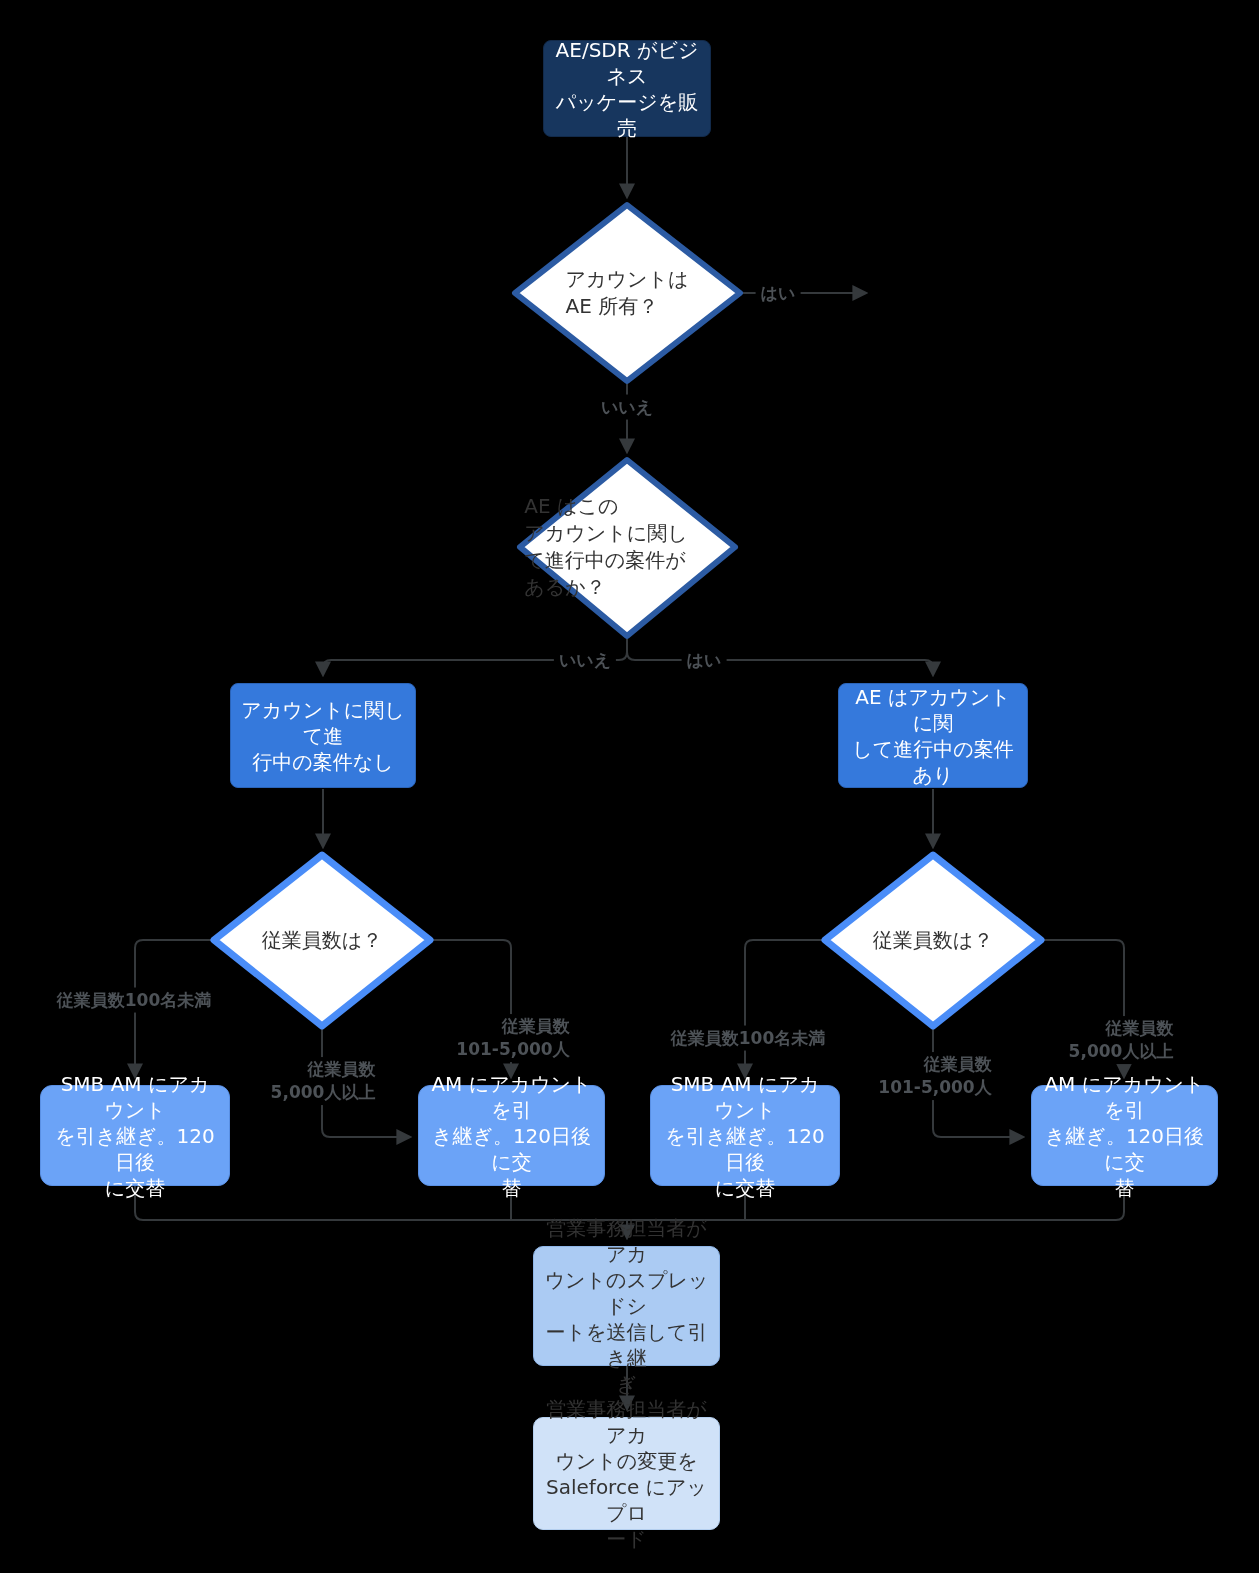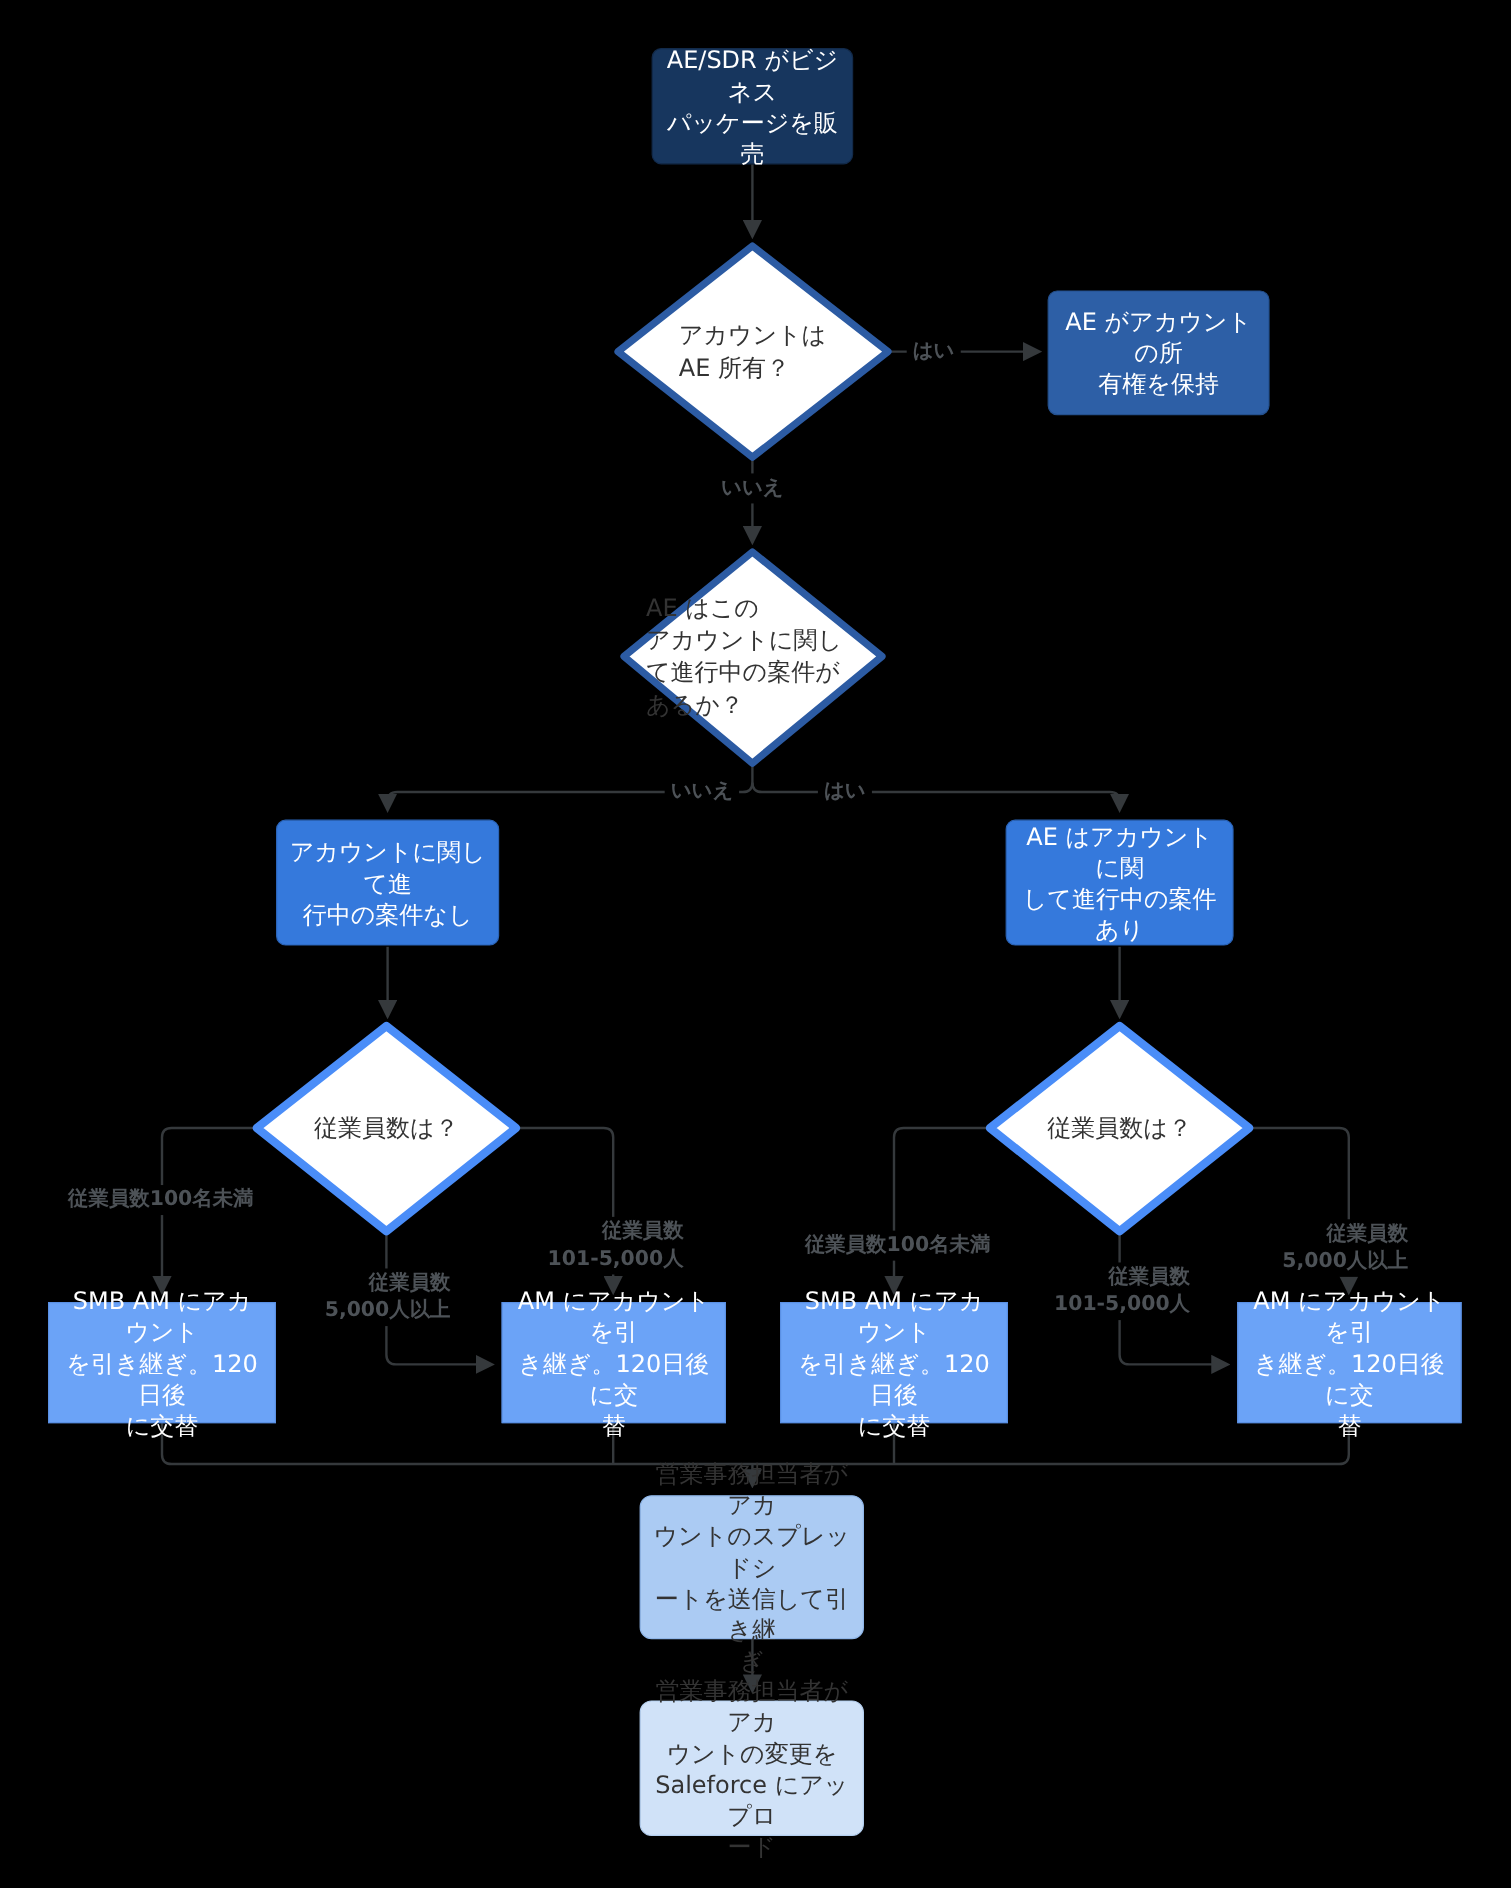--- a/index.html
+++ b/index.html
@@ -31,21 +31,21 @@
   #edges{position:absolute;left:0;top:0;}
   .node{
     position:absolute;display:flex;align-items:center;justify-content:center;
     text-align:center;white-space:pre-line;
     font-size:20px;font-weight:500;line-height:1.3;color:#ffffff;
     box-sizing:border-box;padding:6px 10px;
   }
   .node.navy{background:var(--navy);border:1px solid var(--navy-border);border-radius:8px;}
   .node.midblue{background:var(--mid-blue);border:1px solid var(--mid-blue-border);border-radius:8px;}
   .node.bright{background:var(--bright-blue);border:1px solid var(--bright-blue-border);border-radius:8px;}
-  .node.light{background:var(--light-blue);border:1px solid var(--light-blue-border);border-radius:0;}
+  .node.light{background:var(--light-blue);border:1px solid var(--light-blue-border);border-radius:12px;}
   .node.pale{background:var(--pale-blue);border:1px solid var(--pale-blue-border);border-radius:10px;color:var(--node-text-dark);}
   .node.palest{background:var(--palest-blue);border:1px solid var(--palest-blue-border);border-radius:10px;color:var(--node-text-dark);}
   .diamond-label{
     position:absolute;transform:translate(-50%,-50%);
     text-align:left;white-space:pre-line;
     font-size:20px;font-weight:500;line-height:1.35;color:var(--node-text-dark);
   }
   .edge-label{
     position:absolute;transform:translate(-50%,-50%);
     background:var(--bg);padding:1px 5px;
@@ -90,22 +90,20 @@
       <polygon points="627,205 740,293 627,381 515,293" stroke="#2c5ba3" stroke-width="6"></polygon>
       <polygon points="627,460 735,547 627,636 520,547" stroke="#2c5ba3" stroke-width="6"></polygon>
       <polygon points="322,855 430,940 322,1026 214,940" stroke="#4a8df8" stroke-width="7"></polygon>
       <polygon points="933,855 1041,940 933,1026 825,940" stroke="#4a8df8" stroke-width="7"></polygon>
     </g>
   </svg>
 
   <div class="node navy" style="left:543px;top:40px;width:168px;height:97px;">AE/SDR がビジネス
 パッケージを販売</div>
 
-  <div class="node midblue" style="left:873px;top:242px;width:185px;height:104px;">AE がアカウントの所
-有権を保持</div>
 
   <div class="node bright" style="left:838px;top:683px;width:190px;height:105px;">AE はアカウントに関
 して進行中の案件あり</div>
 
   <div class="node bright" style="left:230px;top:683px;width:186px;height:105px;">アカウントに関して進
 行中の案件なし</div>
 
   <div class="node light" style="left:40px;top:1085px;width:190px;height:101px;">SMB AM にアカウント
 を引き継ぎ。120日後
 に交替</div>
@@ -128,21 +126,21 @@
 ぎ</div>
 
   <div class="node palest" style="left:533px;top:1417px;width:187px;height:113px;">営業事務担当者がアカ
 ウントの変更を
 Saleforce にアップロ
 ード</div>
 
   <div class="diamond-label" style="left:627px;top:293px;">アカウントは
 AE 所有？</div>
 
-  <div class="diamond-label" style="left:620px;top:547px;">AE はこの
+  <div class="diamond-label" style="left:606px;top:547px;">AE はこの
 アカウントに関し
 て進行中の案件が
 あるか？</div>
 
   <div class="diamond-label" style="left:322px;top:940px;">従業員数は？</div>
 
   <div class="diamond-label" style="left:933px;top:940px;">従業員数は？</div>
 
   <div class="edge-label" style="left:778px;top:293px;">はい</div>
 

